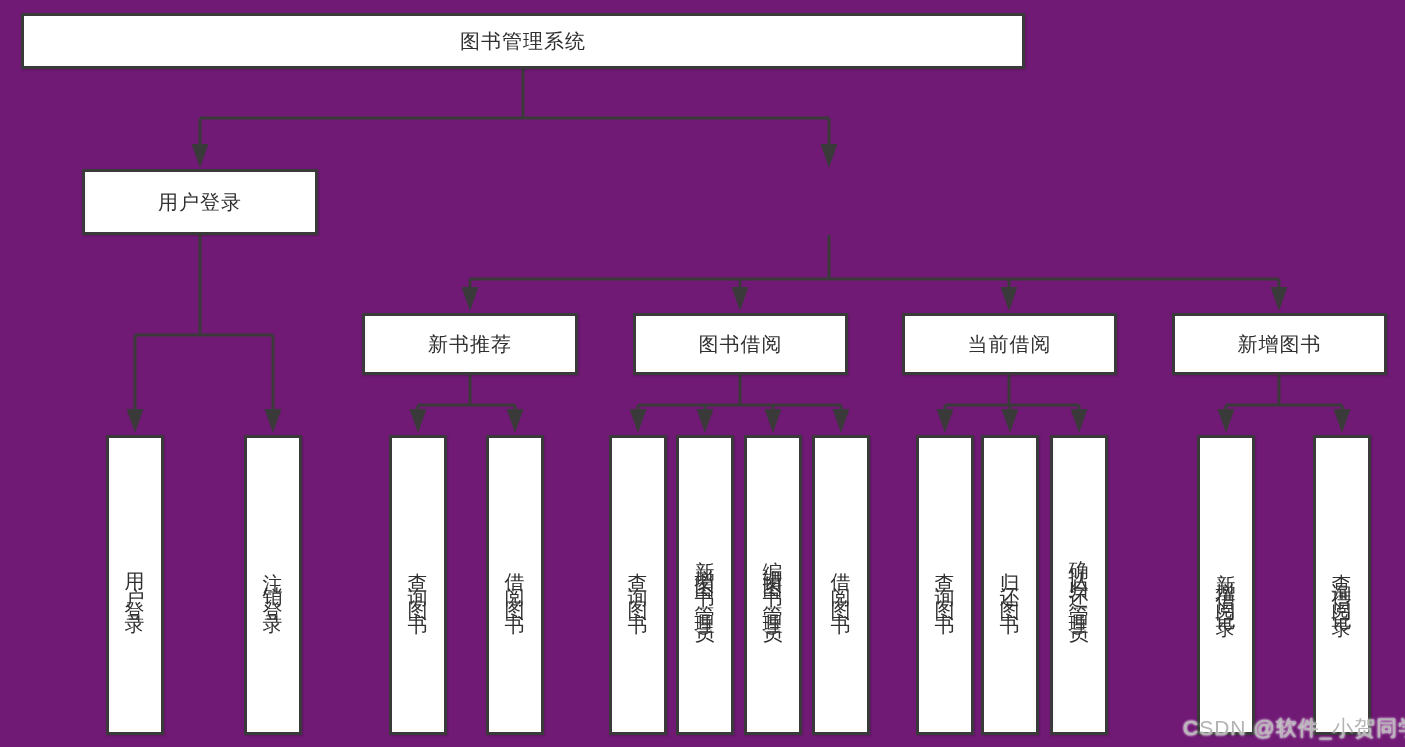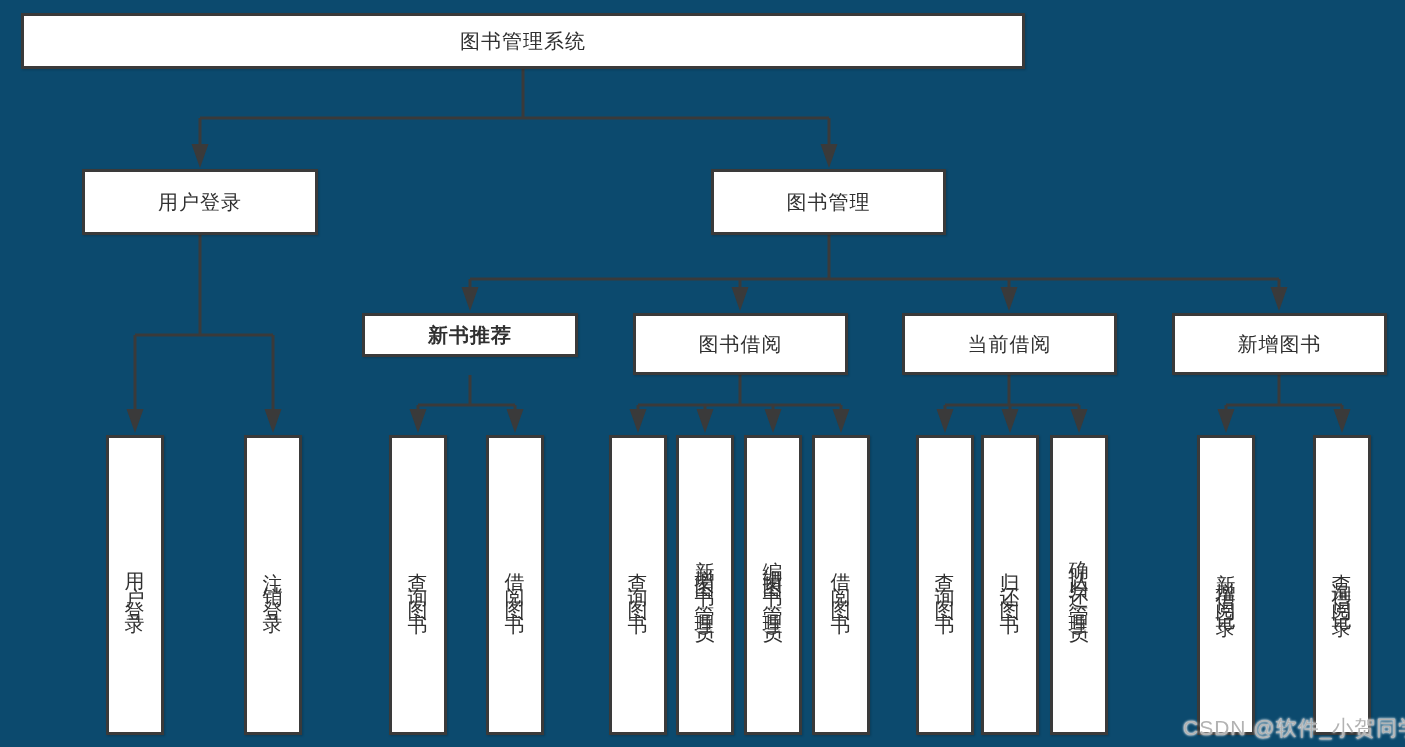--- a/index.html
+++ b/index.html
@@ -1,19 +1,19 @@
 <!DOCTYPE html>
 <html><head>
 <meta charset="utf-8">
 <style>
   html,body{margin:0;padding:0;background:#ffffff;}
   #canvas{
     position:relative;
     width:1405px;height:747px;
-    background:#0c4a6e;
+    background:#701a75;
     font-family:"Liberation Sans","DejaVu Sans",sans-serif;
     overflow:hidden;
   }
   #wires{position:absolute;left:0;top:0;z-index:1;}
   .node{
     position:absolute;
     box-sizing:border-box;
     background:#ffffff;
     border:3px solid #3a3a3a;
     color:#303030;
@@ -116,25 +116,22 @@
     </g>
   </svg>
 
   <div class="node h-node" style="left:21px;top:13px;width:1004px;height:56px;">
     <span>图书管理系统</span>
   </div>
 
   <div class="node h-node" style="left:82px;top:169px;width:236px;height:66px;">
     <span>用户登录</span>
   </div>
-  <div class="node h-node" style="left:711px;top:169px;width:235px;height:66px;">
-    <span>图书管理</span>
-  </div>
 
-  <div class="node h-node" style="left:362px;top:313px;width:216px;height:44px;font-weight:bold;">
+  <div class="node h-node" style="left:362px;top:313px;width:216px;height:62px;">
     <span>新书推荐</span>
   </div>
   <div class="node h-node" style="left:633px;top:313px;width:215px;height:62px;align-items:center;">
     <span>图书借阅</span>
   </div>
   <div class="node h-node" style="left:902px;top:313px;width:215px;height:62px;">
     <span>当前借阅</span>
   </div>
   <div class="node h-node" style="left:1172px;top:313px;width:215px;height:62px;">
     <span>新增图书</span>

